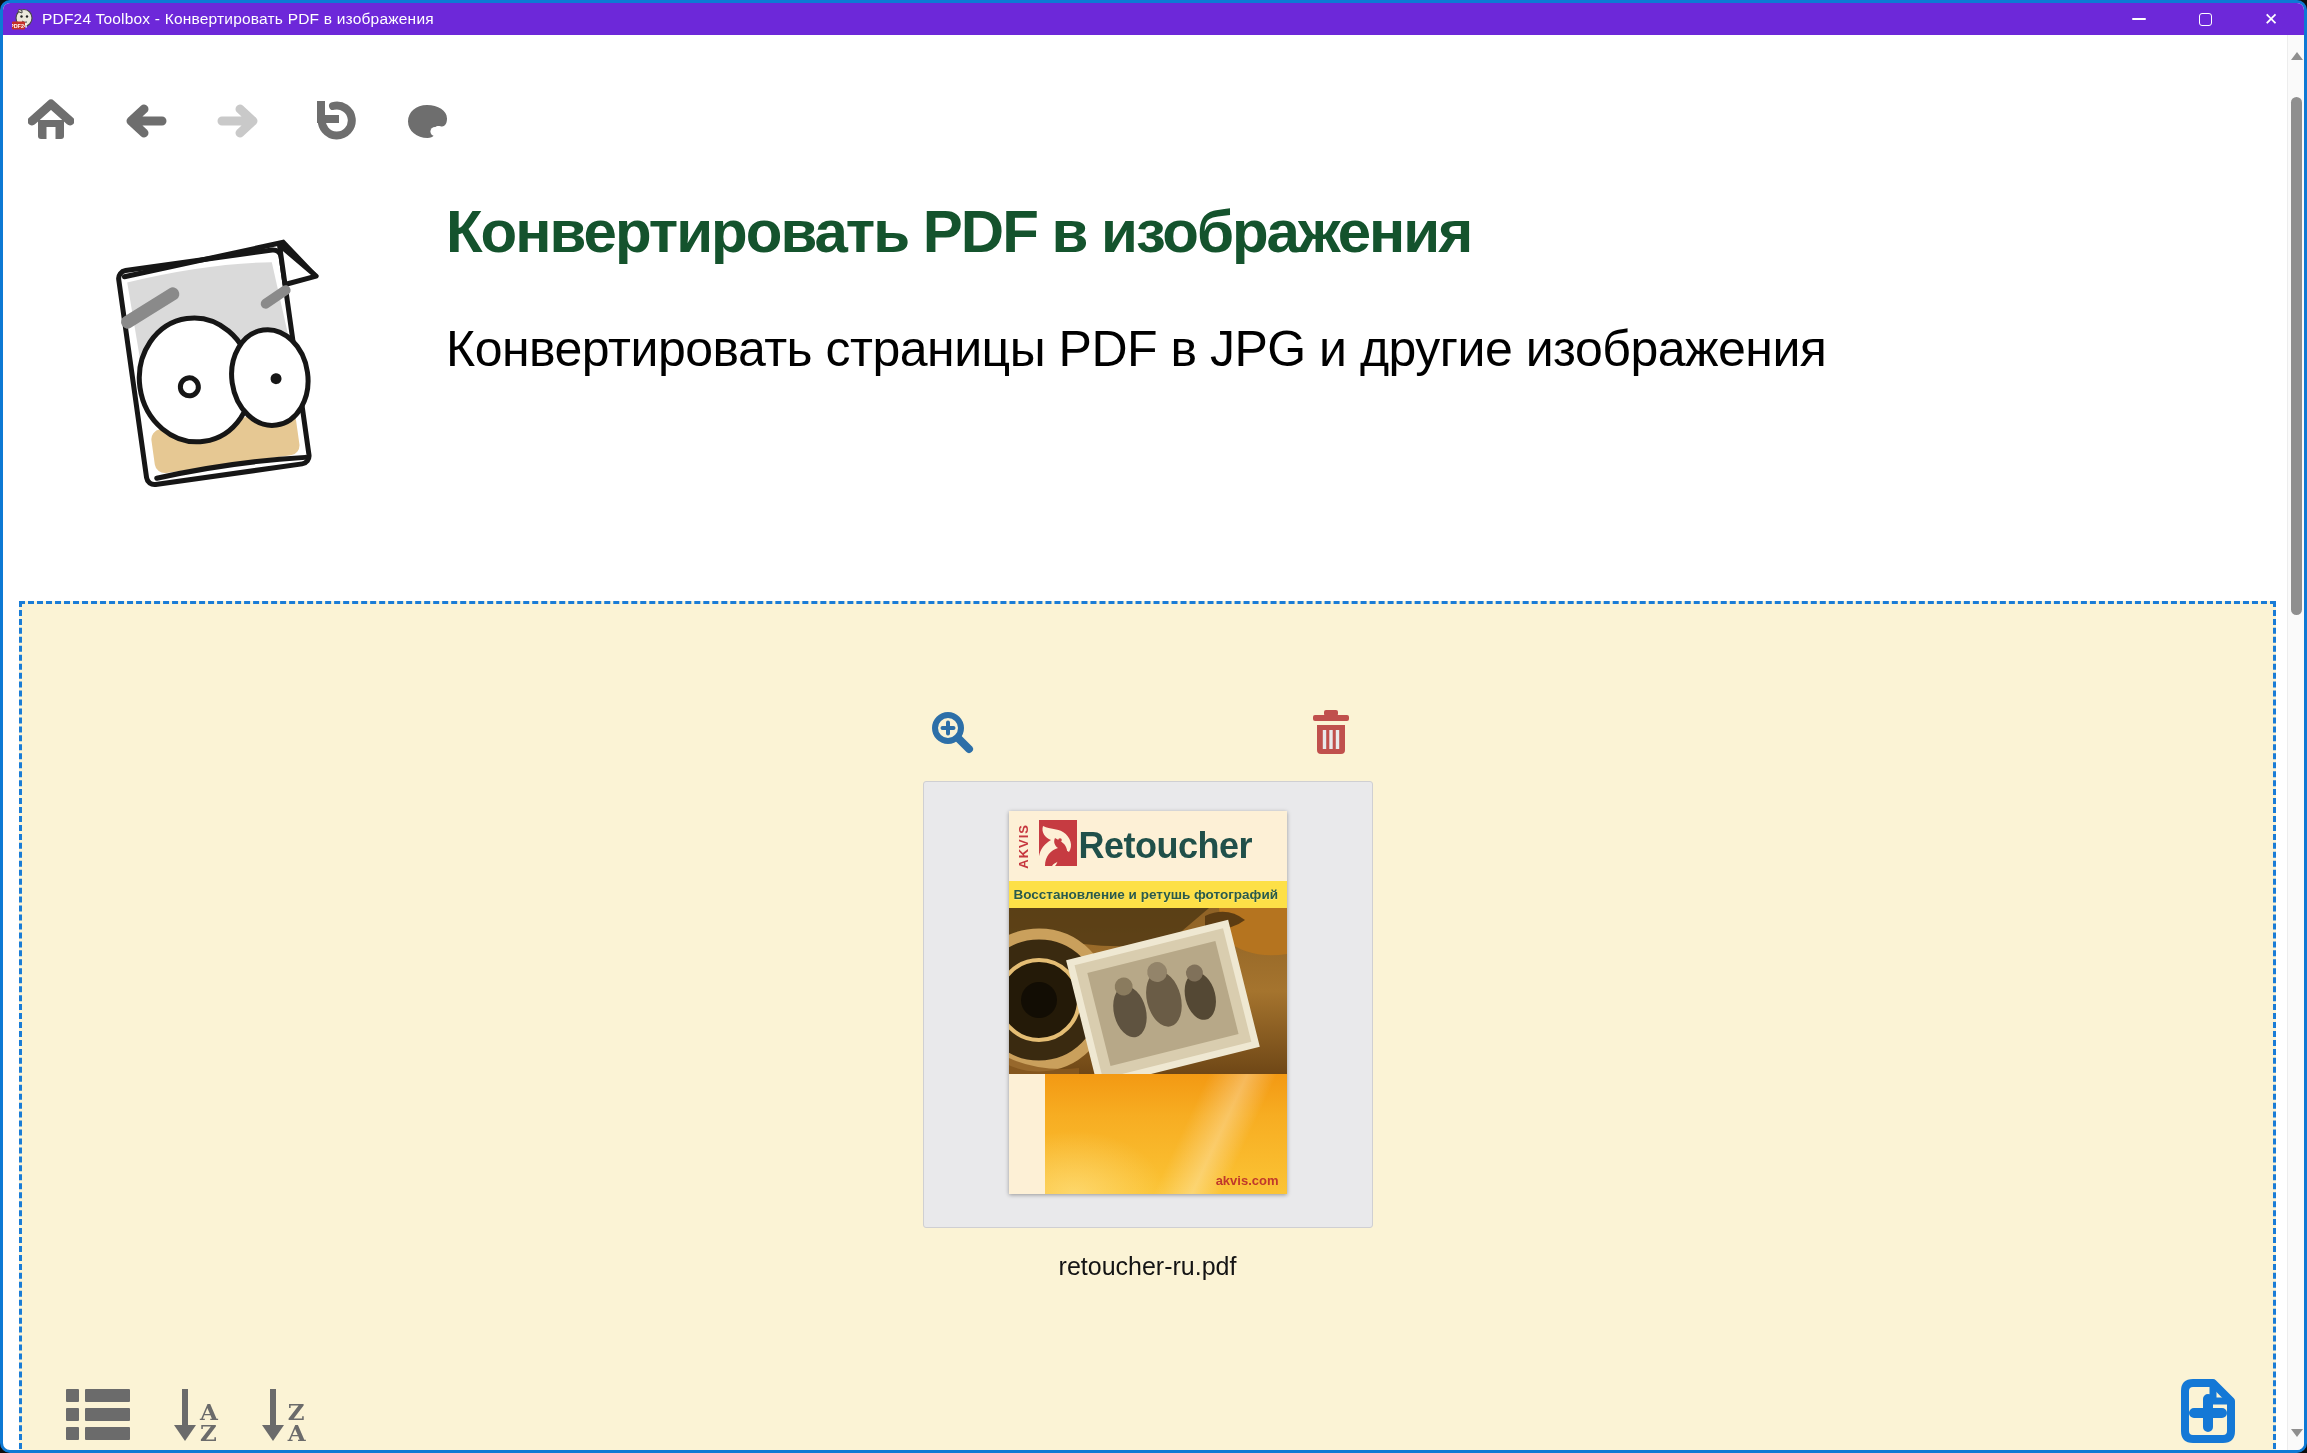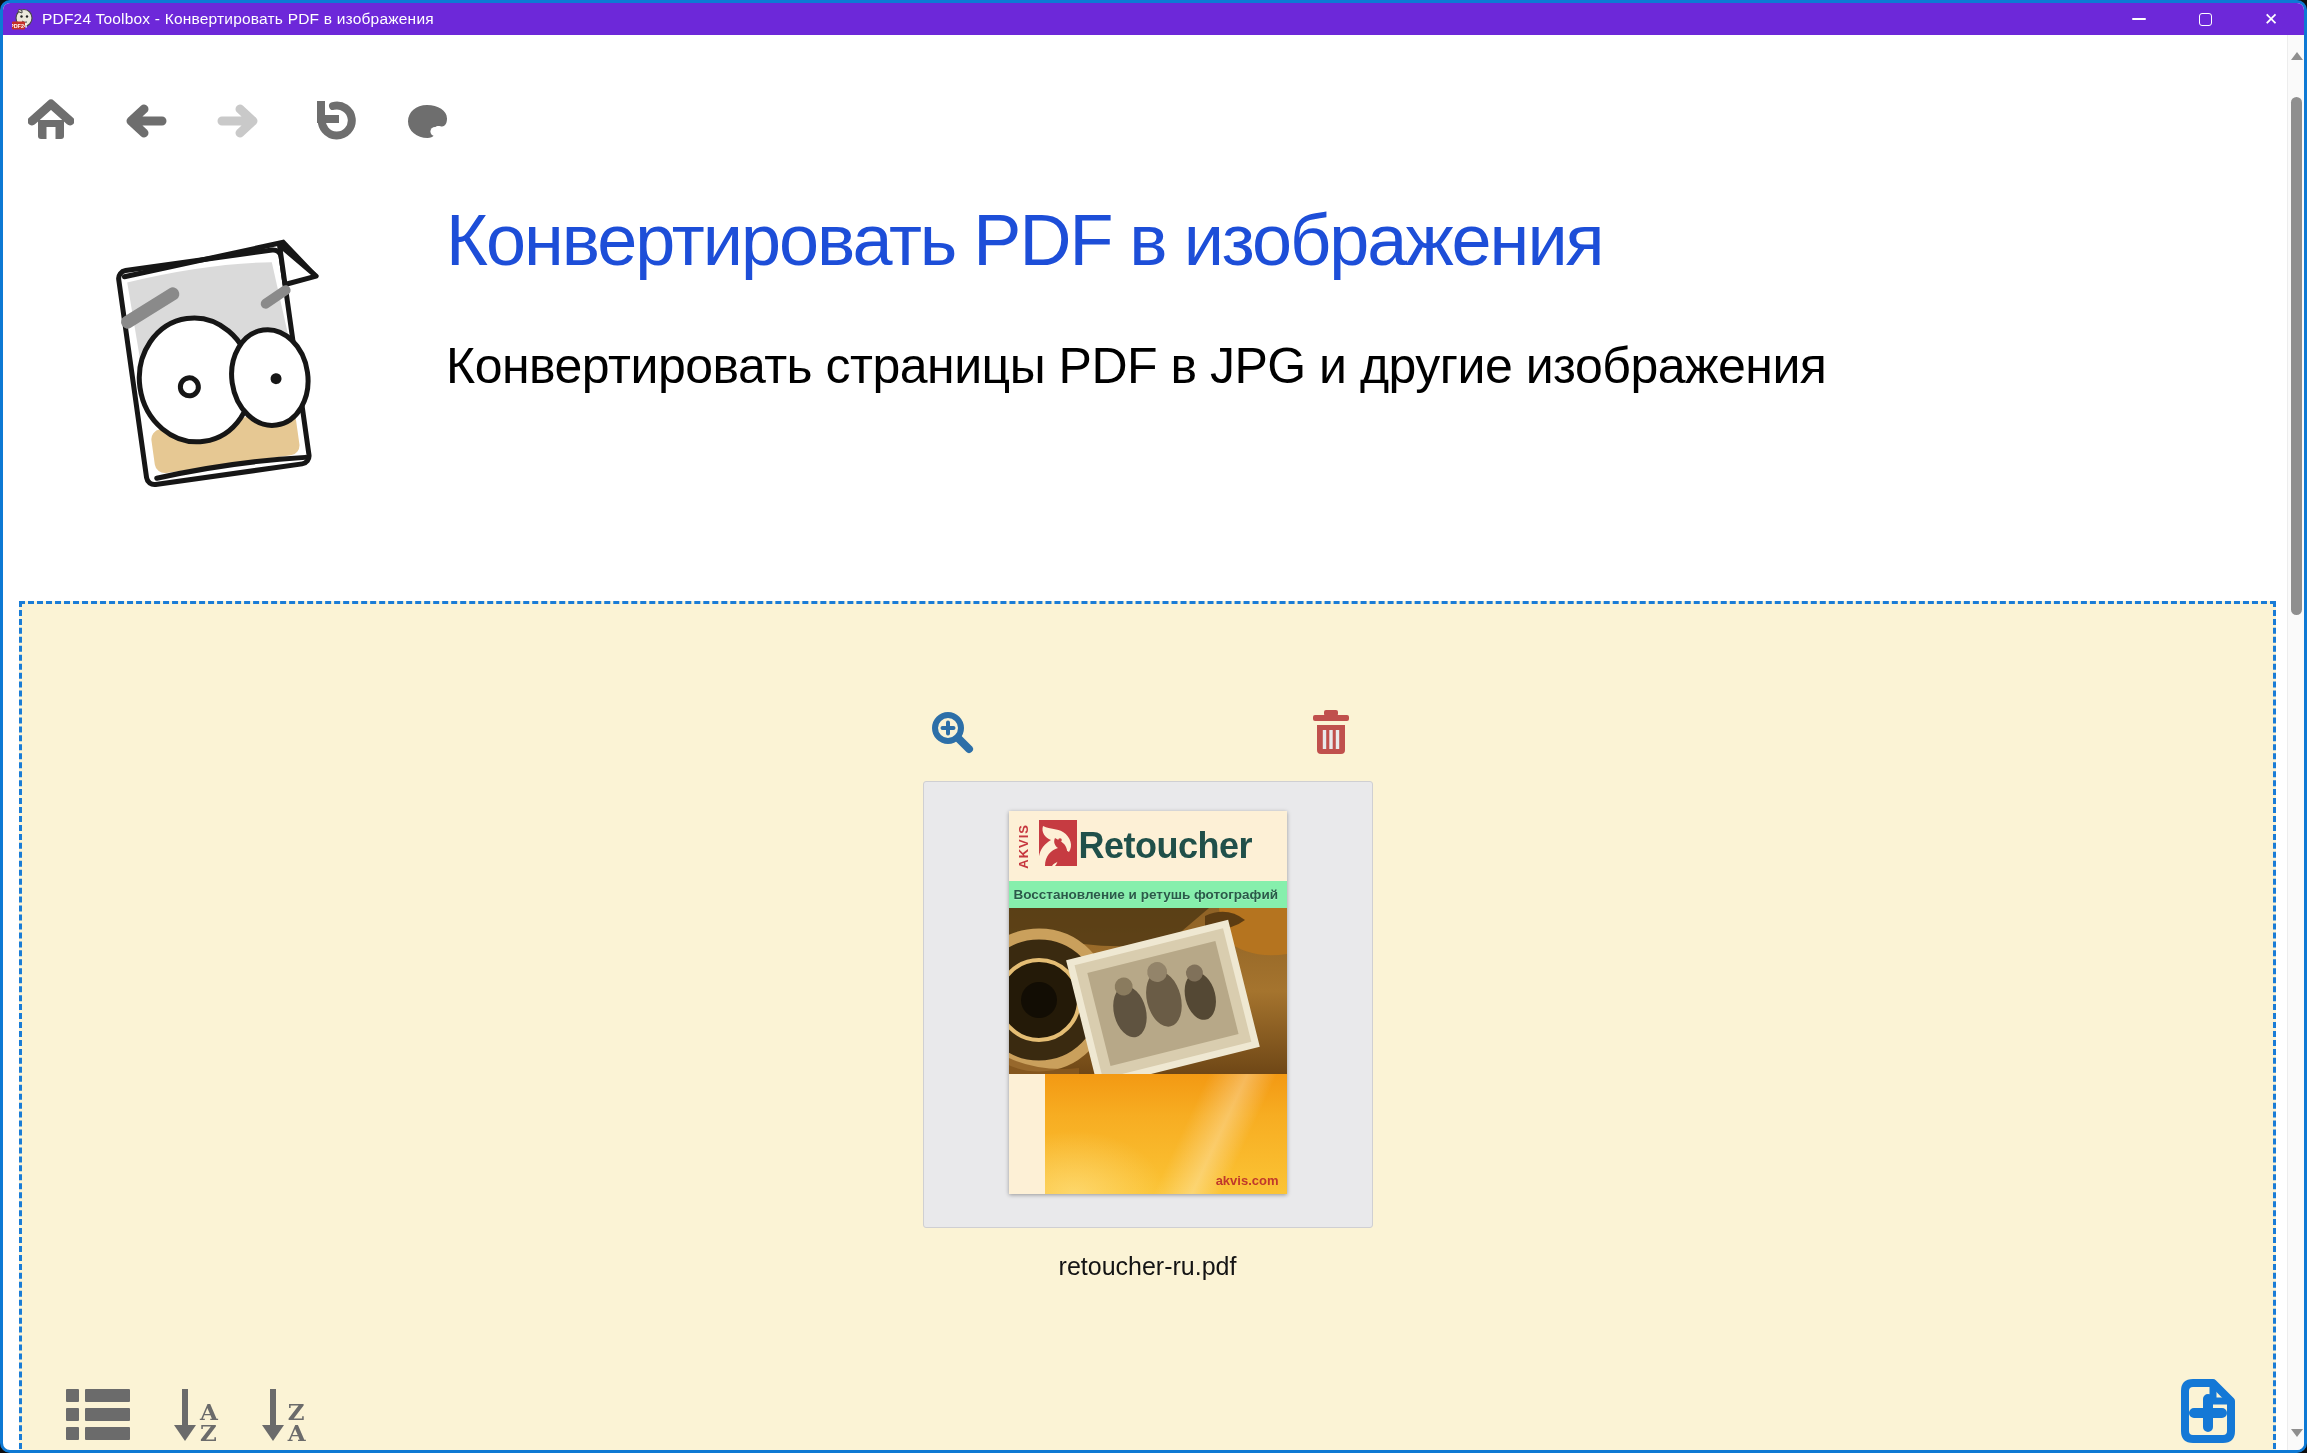--- a/index.html
+++ b/index.html
@@ -20,22 +20,22 @@
   .glyph-max { width: 13px; height: 13px; border: 1.6px solid #fff; border-radius: 3px; }
   .glyph-close { font-size: 17px; color: #fff; line-height: 1; font-family: "DejaVu Sans", sans-serif; }
 
   
   .toolbar { position: absolute; top: 95px; left: 25px; display: flex; gap: 48px; align-items: center; }
   .tb-icon { width: 46px; height: 46px; display: block; }
 
   
   .hero-logo { position: absolute; top: 222px; left: 86px; width: 252px; height: 272px; }
   .hero-text { position: absolute; left: 443px; top: 186px; width: 1700px; }
-  .hero-text h1 { font-size: 72px; line-height: 1.42; font-weight: 400; letter-spacing: -2px;
-                  color: #1d4ed8; max-width: 1320px; }
+  .hero-text h1 { font-size: 60px; line-height: 1.42; font-weight: 700; letter-spacing: -2px;
+                  color: #14532d; max-width: 1320px; }
   .hero-sub { margin-top: 46px; font-size: 50px; font-weight: 400; color: #000000; letter-spacing: -.5px; }
 
   
   .dropzone { position: absolute; left: 16px; right: 28px; top: 598px; bottom: -8px;
               background: #fbf3d5; border: 3px dashed #1a7cd6;
               display: flex; justify-content: center; }
   .file-tile { width: 450px; margin-top: 104px; display: flex; flex-direction: column; }
   .tile-toolbar { display: flex; justify-content: space-between; align-items: center;
                   padding: 0 20px 0 6px; height: 50px; }
   .tile-toolbar svg { display: block; }
@@ -44,21 +44,21 @@
           border: 1px solid #cfcfd2; border-radius: 3px; display: flex; justify-content: center; }
 
   
   .thumb { margin-top: 29px; width: 278px; height: 383px; background: #fdf0d6;
            box-shadow: 0 1px 4px rgba(0,0,0,.35); display: flex; flex-direction: column; overflow: hidden; }
   .cv-top { height: 70px; display: flex; align-items: center; padding-left: 8px; background: #fdf0d6; }
   .cv-brand { color: #c6373f; font-weight: 700; font-size: 13px; letter-spacing: 1px;
               transform: rotate(180deg); writing-mode: vertical-rl; line-height: 1; }
   .cv-horse { width: 46px; height: 52px; margin: 0 2px 0 1px; }
   .cv-product { font-size: 36px; font-weight: 700; color: #20504a; letter-spacing: -.5px; }
-  .cv-tagline { height: 27px; background: #86efac; color: #2a5a49; font-size: 13.5px; font-weight: 700;
+  .cv-tagline { height: 27px; background: #fde047; color: #2a5a49; font-size: 13.5px; font-weight: 700;
                 display: flex; align-items: center; padding-left: 5px; white-space: nowrap;
                 text-shadow: 0 1px 0 rgba(255,255,255,.25); }
   .cv-photo { height: 166px; }
   .cv-bottom { flex: 1; position: relative;
                background: linear-gradient(180deg, #f39913 0%, #f7ad22 35%, #fbc435 100%); margin-left: 36px; }
   .cv-bottom::before { content: ""; position: absolute; inset: 0;
                background: linear-gradient(115deg, rgba(255,255,255,0) 55%, rgba(255,255,255,.30) 68%, rgba(255,255,255,0) 78%),
                            radial-gradient(130px 90px at 12% 100%, rgba(255,230,150,.55), rgba(255,230,150,0) 70%); }
   .cv-site { position: absolute; right: 8px; bottom: 6px; font-size: 13px; font-weight: 700; color: #c0392b; }
 

